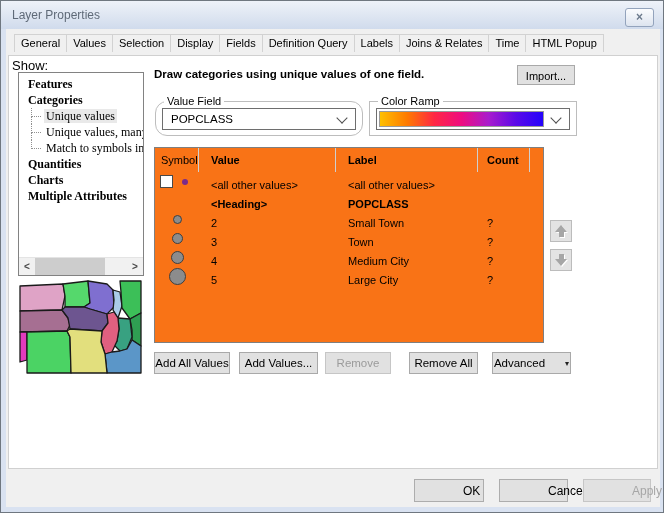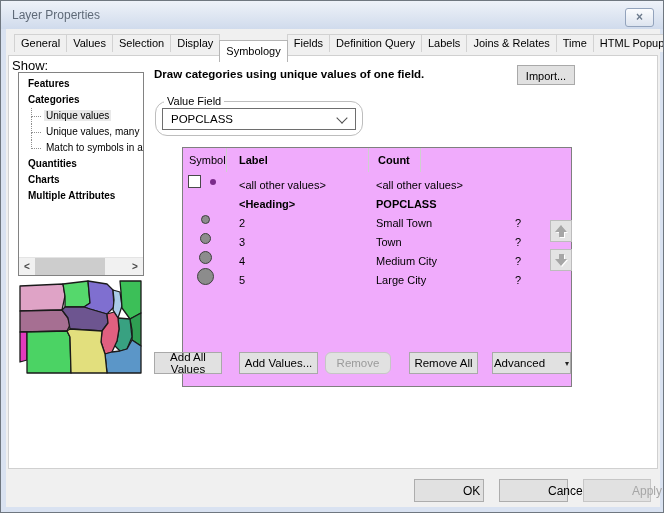--- a/index.html
+++ b/index.html
@@ -23,21 +23,21 @@
   .tab:first-child{margin-left:0;}
   .tab.active{height:22px;margin-bottom:0;background:#fff;border-color:#b5b5b5;padding-top:4px;z-index:4;position:relative;}
 
   
   .page{position:absolute;left:7px;top:54px;width:650px;height:414px;background:#fff;border:1px solid #d0d0d0;box-sizing:border-box;z-index:2;}
 
   .show-label{position:absolute;left:3px;top:2px;font-size:13px;}
 
   
   .listbox{position:absolute;left:9px;top:16px;width:126px;height:204px;border:1px solid #828282;background:#fff;box-sizing:border-box;overflow:hidden;}
-  .tree{padding-top:3px;font-size:10px;}
+  .tree{padding-top:3px;font-size:12px;font-family:Liberation Serif, serif;}
   .tree-item{position:relative;height:16px;line-height:16px;padding-left:7px;white-space:nowrap;overflow:hidden;}
   .tree-item.bold{font-weight:bold;}
   .tree-item.child{padding-left:25px;}
   .tree-item.child::before{content:"";position:absolute;left:12px;top:0;height:8px;width:9px;
     border-left:1px dotted #909090;border-bottom:1px dotted #909090;}
   .tree-item.branch-mid::after{content:"";position:absolute;left:12px;top:8px;height:8px;border-left:1px dotted #909090;}
   .tree-item.selected .lbl{background:#e9e9e9;}
   .tree-item .lbl{padding:0 2px;}
   .hscroll{position:absolute;left:0;right:0;bottom:0;height:17px;background:#f1f1f1;display:flex;align-items:center;border-top:1px solid #e4e4e4;}
   .hs-arrow{width:16px;text-align:center;font-size:10px;font-weight:bold;color:#4a4a4a;line-height:17px;}
@@ -59,22 +59,22 @@
   .grp-value{left:146px;top:45px;width:208px;height:35px;border-radius:12px;}
   .grp-ramp{left:360px;top:45px;width:208px;height:35px;}
   .combo{position:absolute;left:6px;right:6px;top:6px;height:22px;border:1px solid #6e6e6e;background:#fff;display:flex;
     align-items:center;box-sizing:border-box;padding:0 9px 0 8px;justify-content:space-between;font-size:11.5px;}
   .chev{width:7px;height:7px;border-right:1.6px solid #4f4f4f;border-bottom:1.6px solid #4f4f4f;transform:rotate(45deg);
     flex:none;margin-top:-3px;margin-left:8px;}
   .ramp-combo{padding:2px 9px 2px 2px;}
   .ramp-swatch{flex:1;height:16px;border:1px solid #9a9a9a;box-sizing:border-box;}
 
   
-  .utable{position:absolute;left:145px;top:91px;width:390px;height:240px;border:1px solid #7f7f7f;background:#f0abfc;
-    box-sizing:border-box;font-size:11px;overflow:hidden;margin-left:28px;}
+  .utable{position:absolute;left:145px;top:91px;width:390px;height:196px;border:1px solid #7f7f7f;background:#f97316;
+    box-sizing:border-box;font-size:11px;overflow:hidden;}
   .uhead{height:24px;display:flex;align-items:stretch;}
   .hc{box-sizing:border-box;display:flex;align-items:center;border-right:1px solid #cfcfcf;padding-left:12px;}
   .hc-symbol{width:44px;padding-left:6px;font-weight:normal;}
   .hc-value{width:137px;font-weight:bold;}
   .hc-label{width:142px;font-weight:bold;}
   .hc-count{width:52px;font-weight:bold;padding-left:9px;}
   .hc-fill{flex:1;border-right:none;}
   .urow{display:flex;height:19px;align-items:flex-end;}
   .urow.bold{font-weight:bold;}
   .cell-symbol{width:44px;height:100%;position:relative;display:flex;align-items:center;justify-content:center;}
@@ -92,21 +92,21 @@
   .btn-down{left:541px;top:193px;}
   .tri-up{width:0;height:0;border-left:6px solid transparent;border-right:6px solid transparent;border-bottom:7px solid #a6a6a6;
     filter:drop-shadow(1px 1px 0 #fff);}
   .tri-down{width:0;height:0;border-left:6px solid transparent;border-right:6px solid transparent;border-top:7px solid #a6a6a6;
     filter:drop-shadow(1px 1px 0 #fff);}
   .stem{width:5px;height:5px;background:#a6a6a6;filter:drop-shadow(1px 1px 0 #fff);}
 
   
   .abtn{position:absolute;top:296px;height:22px;background:#e1e1e1;border:1px solid #a9a9a9;font-size:11.5px;
     font-family:inherit;display:flex;align-items:center;justify-content:center;box-sizing:border-box;gap:5px;padding:0;}
-  .abtn.disabled{color:#9b9b9b;border-color:#c6c6c6;border-radius:6px;}
+  .abtn.disabled{color:#9b9b9b;border-color:#c6c6c6;}
   .abtn .caret{font-size:8px;color:#222;}
 
   
   .fbtn{position:absolute;top:478px;height:23px;background:#e1e1e1;border:1px solid #adadad;font-size:12px;
     font-family:inherit;box-sizing:border-box;text-align:center;padding-left:48px;}
   .fbtn-ok{left:413px;width:70px;}
   .fbtn-cancel{left:498px;width:69px;}
   .fbtn-apply{left:582px;width:68px;color:#a6a6a6;border-color:#c6c6c6;}
 </style>
 </head>
@@ -121,21 +121,20 @@
     </div>
   </div>
 
   <div class="content"></div>
 
   <div class="tabbar">
       <div class="tab">General</div>
       <div class="tab">Values</div>
       <div class="tab">Selection</div>
       <div class="tab">Display</div>
-      <div class="tab active">Symbology</div>
       <div class="tab">Fields</div>
       <div class="tab">Definition Query</div>
       <div class="tab">Labels</div>
       <div class="tab">Joins &amp; Relates</div>
       <div class="tab">Time</div>
       <div class="tab">HTML Popup</div>
     </div>
 
   <div class="page">
 
@@ -185,24 +184,32 @@
     <button class="import-btn">Import...</button>
 
     <div class="group grp-value">
       <span class="group-label">Value Field</span>
       <div class="combo">
         <span>POPCLASS</span>
         <span class="chev"></span>
       </div>
     </div>
 
+    <div class="group grp-ramp">
+      <span class="group-label">Color Ramp</span>
+      <div class="combo ramp-combo">
+        <span class="ramp-swatch" style="background: linear-gradient(90deg, rgb(255, 192, 0), rgb(255, 122, 0), rgb(255, 39, 68), rgb(238, 12, 128), rgb(168, 28, 205), rgb(90, 10, 232), rgb(36, 3, 251));"></span>
+        <span class="chev"></span>
+      </div>
+    </div>
 
     <div class="utable">
       <div class="uhead">
         <div class="hc hc-symbol">Symbol</div>
+        <div class="hc hc-value">Value</div>
         <div class="hc hc-label">Label</div>
         <div class="hc hc-count">Count</div>
         <div class="hc hc-fill"></div>
       </div>
       <div>
           <div class="urow">
             <div class="cell-symbol">
               <div class="sym-checkbox"></div>
               <div class="sym-dot" style="background: rgb(123, 43, 138);"></div>
             </div>
@@ -254,21 +261,21 @@
     <button class="arrow-btn btn-up">
       <span class="tri-up"></span>
       <span class="stem"></span>
     </button>
     <button class="arrow-btn btn-down">
       <span class="stem"></span>
       <span class="tri-down"></span>
     </button>
 
     <div>
-        <button class="abtn" style="left: 145px; width: 68px;">
+        <button class="abtn" style="left: 145px; width: 76px;">
           <span>Add All Values</span>
         </button>
         <button class="abtn" style="left: 230px; width: 79px;">
           <span>Add Values...</span>
         </button>
         <button class="abtn disabled" disabled="" style="left: 316px; width: 66px;">
           <span>Remove</span>
         </button>
         <button class="abtn" style="left: 400px; width: 69px;">
           <span>Remove All</span>

